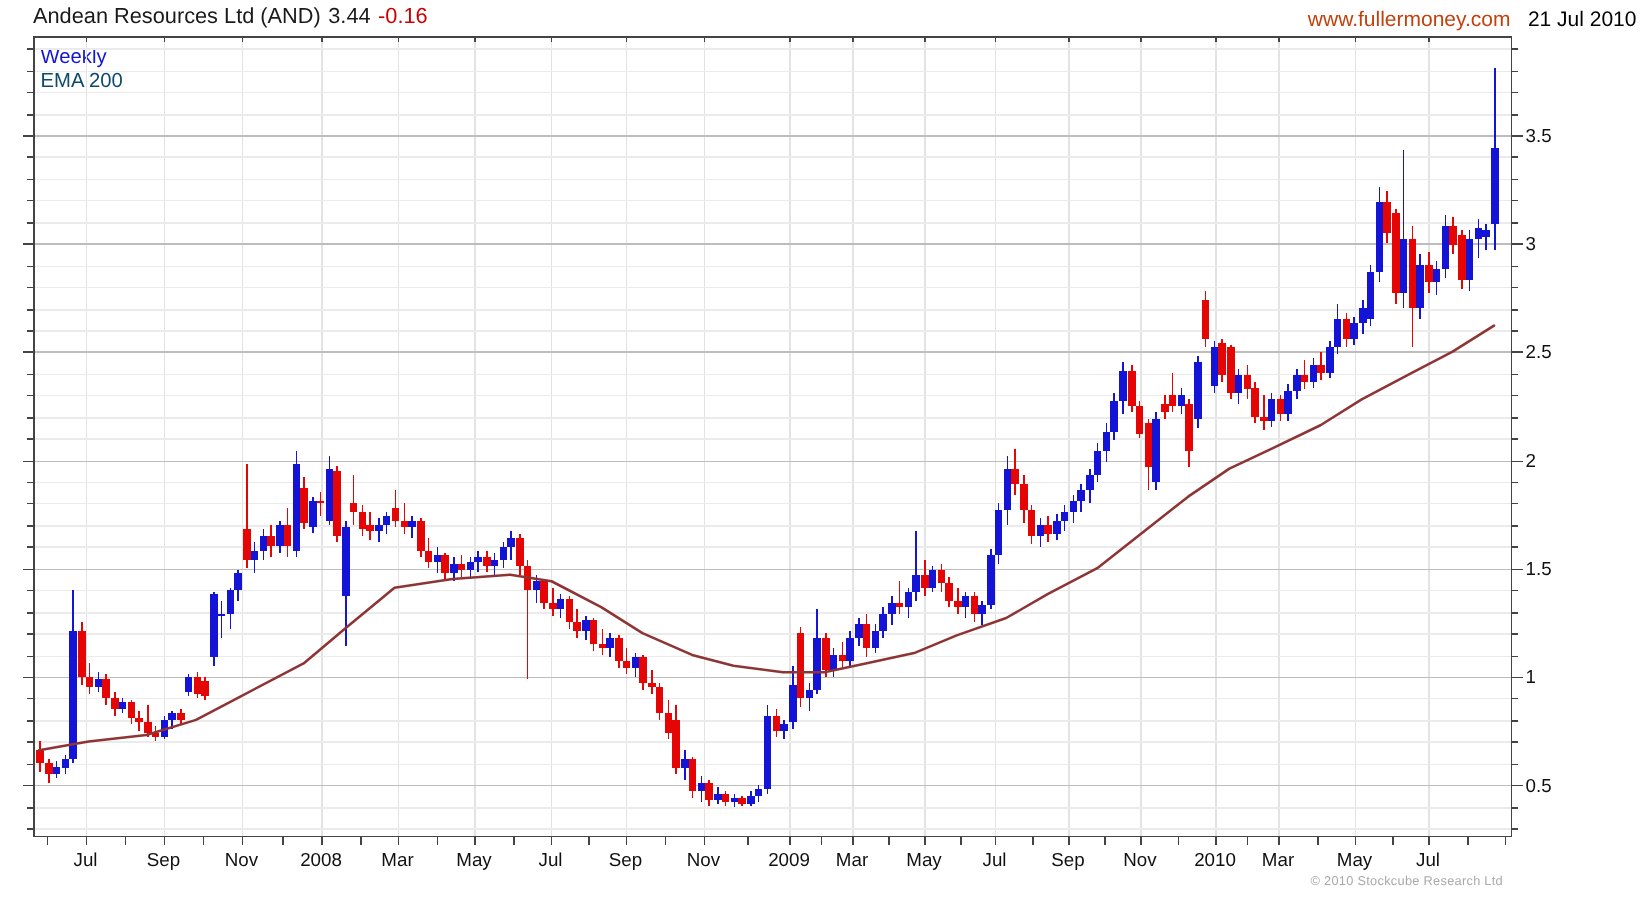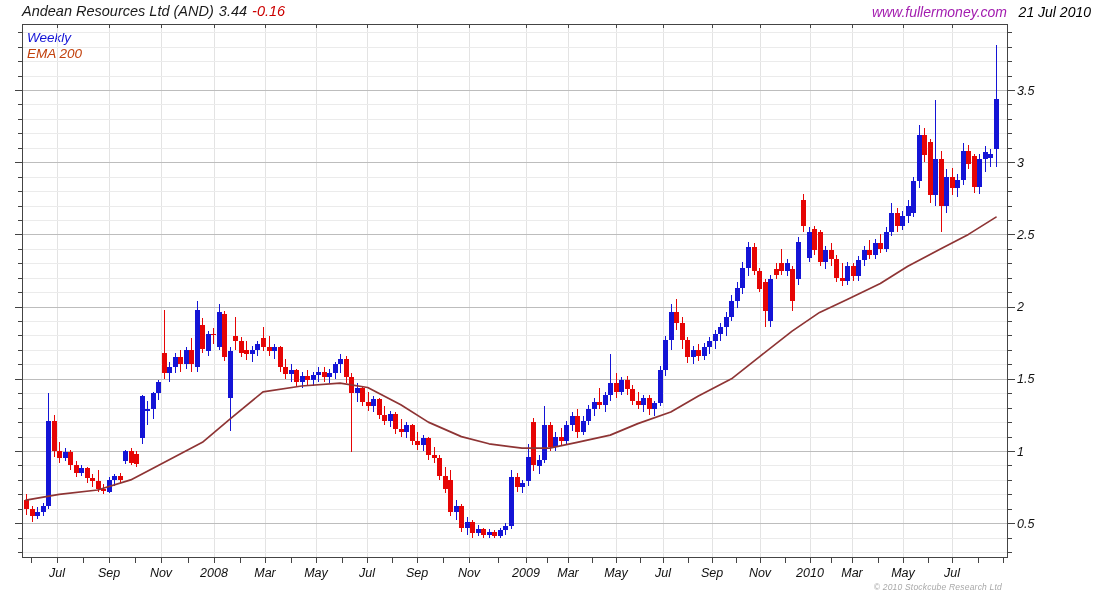--- a/index.html
+++ b/index.html
@@ -1,41 +1,41 @@
 <!DOCTYPE html>
 <html><head>
 <meta charset="utf-8">
 <style>
   html,body{margin:0;padding:0;background:#ffffff;}
   #stage{position:relative;width:1100px;height:600px;background:#fff;
-         font-family:"Liberation Sans", sans-serif;overflow:hidden;font-style:italic;}
+         font-family:"Liberation Sans", sans-serif;overflow:hidden;}
   #hdr-title{position:absolute;left:22px;top:3px;font-size:14.5px;color:#1a1a1a;white-space:nowrap;}
   #hdr-title .px{margin-left:5px;}
   #hdr-title .chg{margin-left:5px;}
-  #hdr-right{position:absolute;right:93px;top:4px;font-size:14px;color:#a21caf;white-space:nowrap;}
+  #hdr-right{position:absolute;right:93px;top:4px;font-size:14px;color:#c2410c;white-space:nowrap;}
   #hdr-date{position:absolute;right:9px;top:4px;font-size:14px;color:#000000;white-space:nowrap;}
   #legend{position:absolute;left:27px;top:30px;font-size:13.5px;line-height:16px;}
   #copyright{position:absolute;right:98px;top:582px;font-size:8.5px;color:#a9a9a9;letter-spacing:.2px;}
   svg text{font-family:"Liberation Sans", sans-serif;}
 </style>
 </head>
 <body>
 
 <div id="stage">
 
   <div id="hdr-title" style="color: rgb(26, 26, 26);">
     <span>Andean Resources Ltd (AND)</span><span class="px">3.44</span><span class="chg" style="color: rgb(204, 0, 0);">-0.16</span>
   </div>
 
   <div id="hdr-right">www.fullermoney.com</div>
   <div id="hdr-date">21 Jul 2010</div>
 
   <div id="legend">
     <div id="legend-series" style="color: rgb(20, 20, 214);">Weekly</div>
-    <div id="legend-ema" style="color: #c2410c;">EMA 200</div>
+    <div id="legend-ema" style="color: #0c4a6e;">EMA 200</div>
   </div>
 
   <svg id="chart" width="1100" height="600" viewBox="0 0 1100 600" style="position:absolute;left:0;top:0;">
       <line x1="57.5" y1="24" x2="57.5" y2="558" stroke="#e3e3e3" stroke-width="1" shape-rendering="crispEdges"></line>
       <line x1="109.5" y1="24" x2="109.5" y2="558" stroke="#e3e3e3" stroke-width="1" shape-rendering="crispEdges"></line>
       <line x1="161.5" y1="24" x2="161.5" y2="558" stroke="#e3e3e3" stroke-width="1" shape-rendering="crispEdges"></line>
       <line x1="214.5" y1="24" x2="214.5" y2="558" stroke="#e3e3e3" stroke-width="1" shape-rendering="crispEdges"></line>
       <line x1="265.5" y1="24" x2="265.5" y2="558" stroke="#e3e3e3" stroke-width="1" shape-rendering="crispEdges"></line>
       <line x1="316.5" y1="24" x2="316.5" y2="558" stroke="#e3e3e3" stroke-width="1" shape-rendering="crispEdges"></line>
       <line x1="367.5" y1="24" x2="367.5" y2="558" stroke="#e3e3e3" stroke-width="1" shape-rendering="crispEdges"></line>

